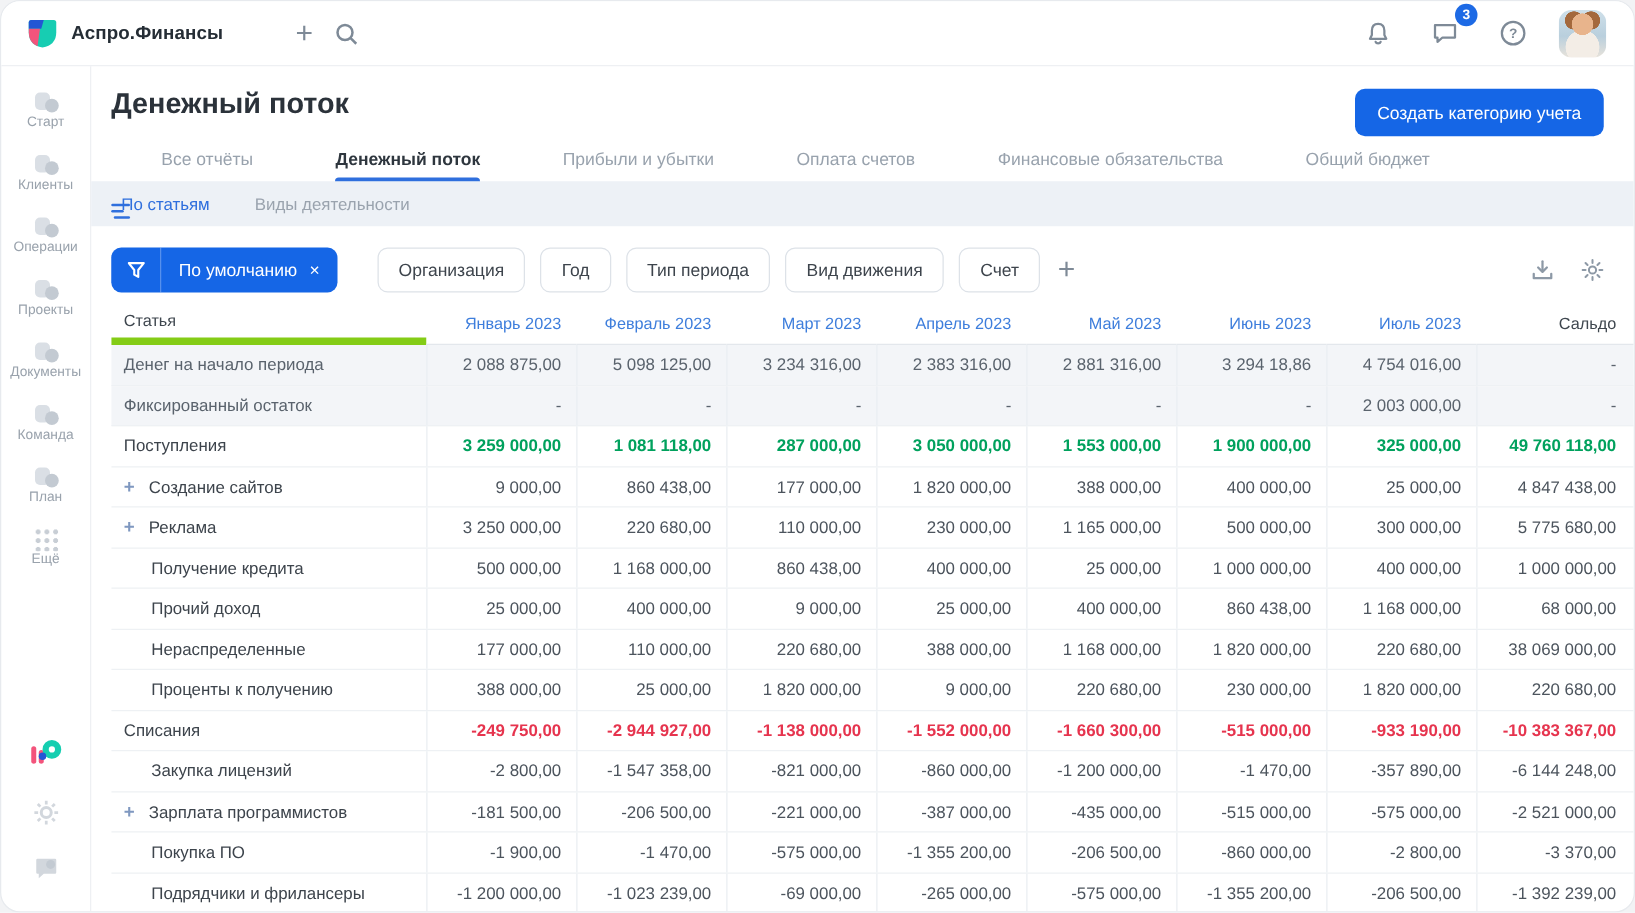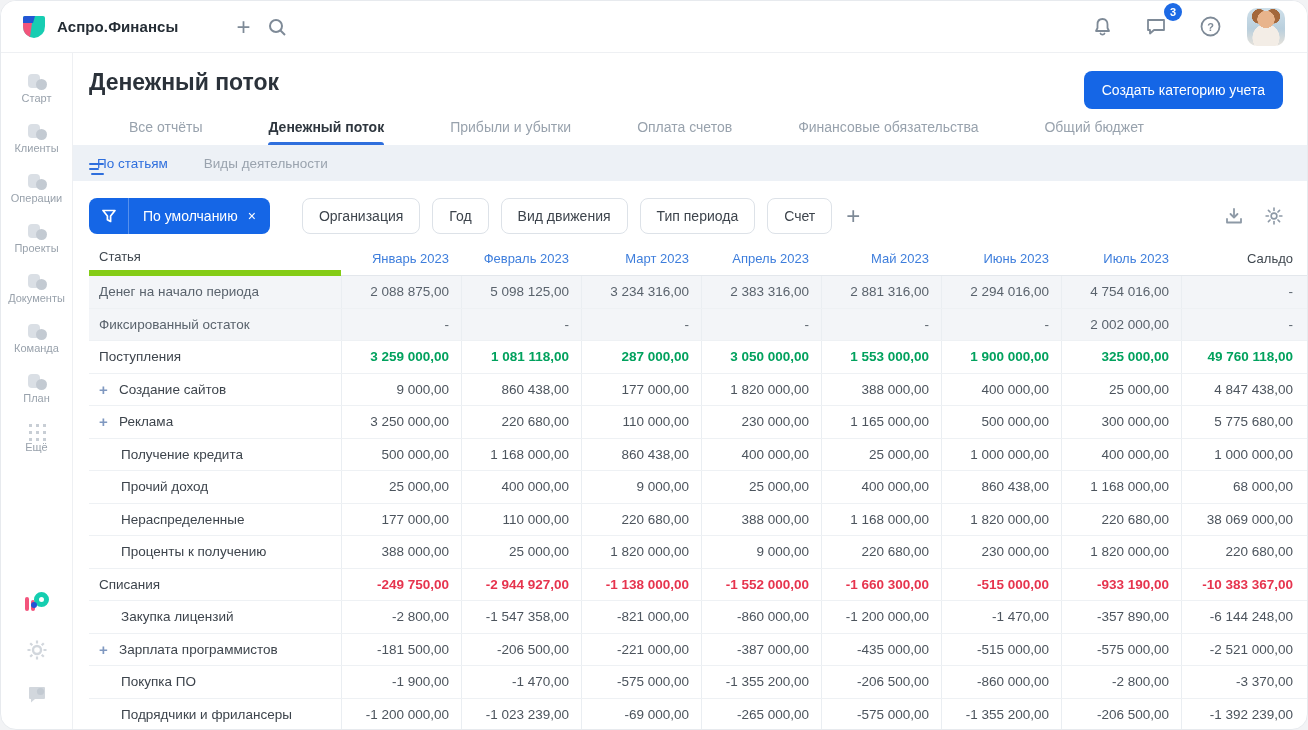--- a/index.html
+++ b/index.html
@@ -273,22 +273,22 @@
             <svg width="14" height="14" viewBox="0 0 14 14" fill="none" stroke="#fff" stroke-width="1.7" stroke-linejoin="round">
                 <path d="M1 1.5 L13 1.5 L8.6 7 L8.6 12.5 L5.4 10.7 L5.4 7 Z"></path>
               </svg>
           </span>
           <span class="txt">По умолчанию</span>
           <span class="x">×</span>
         </div>
         <div id="chips" style="display:flex;gap:12px;padding-left:20px;">
             <div class="chip">Организация</div>
             <div class="chip">Год</div>
+            <div class="chip">Тип периода</div>
             <div class="chip">Вид движения</div>
-            <div class="chip">Тип периода</div>
             <div class="chip">Счет</div>
           </div>
         <div class="chips-plus">+</div>
         <div class="fr-spacer"></div>
         <div class="fr-icons">
           <span class="ic">
             <svg width="18" height="18" viewBox="0 0 18 18" fill="none" stroke="#8d99a6" stroke-width="1.8" stroke-linecap="round" stroke-linejoin="round">
                 <path d="M9 2 L9 10"></path>
                 <path d="M5.5 7 L9 10.5 L12.5 7"></path>
                 <path d="M2 12 L2 15.5 L16 15.5 L16 12"></path>
@@ -327,35 +327,35 @@
         <div id="tbody">
             <div class="trow gray">
               <div class="name-cell">
                 <span>Денег на начало периода</span>
               </div>
               <div class="cell">2 088 875,00</div>
               <div class="cell">5 098 125,00</div>
               <div class="cell">3 234 316,00</div>
               <div class="cell">2 383 316,00</div>
               <div class="cell">2 881 316,00</div>
-              <div class="cell">2 294 016,00</div>
+              <div class="cell">3 294 18,86</div>
               <div class="cell">4 754 016,00</div>
               <div class="cell saldo">-</div>
             </div>
             <div class="trow gray">
               <div class="name-cell">
                 <span>Фиксированный остаток</span>
               </div>
               <div class="cell">-</div>
               <div class="cell">-</div>
               <div class="cell">-</div>
               <div class="cell">-</div>
               <div class="cell">-</div>
               <div class="cell">-</div>
-              <div class="cell">2 002 000,00</div>
+              <div class="cell">2 003 000,00</div>
               <div class="cell saldo">-</div>
             </div>
             <div class="trow in">
               <div class="name-cell">
                 <span>Поступления</span>
               </div>
               <div class="cell">3 259 000,00</div>
               <div class="cell">1 081 118,00</div>
               <div class="cell">287 000,00</div>
               <div class="cell">3 050 000,00</div>

